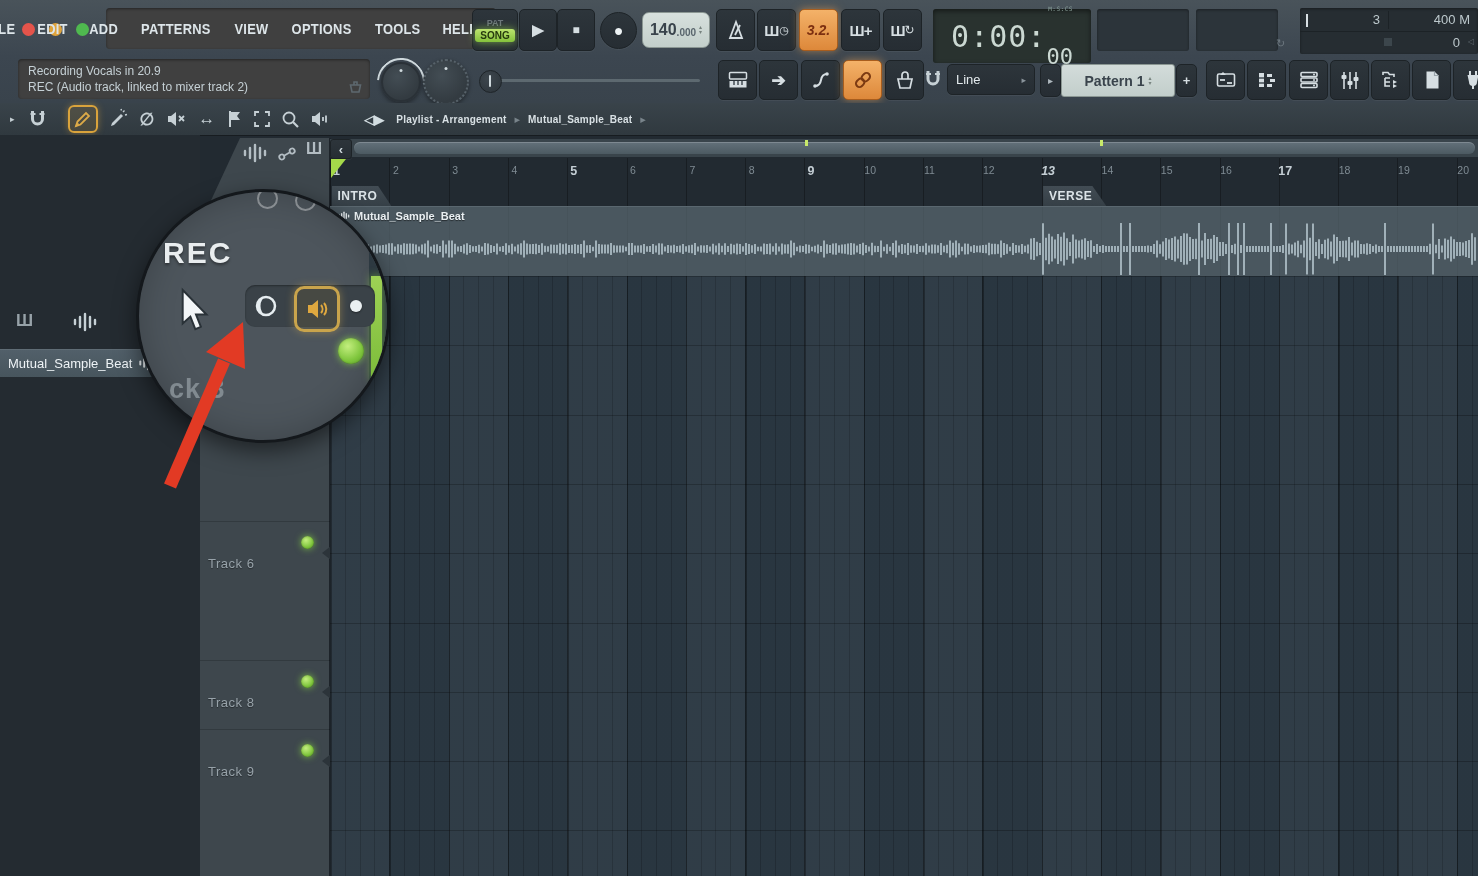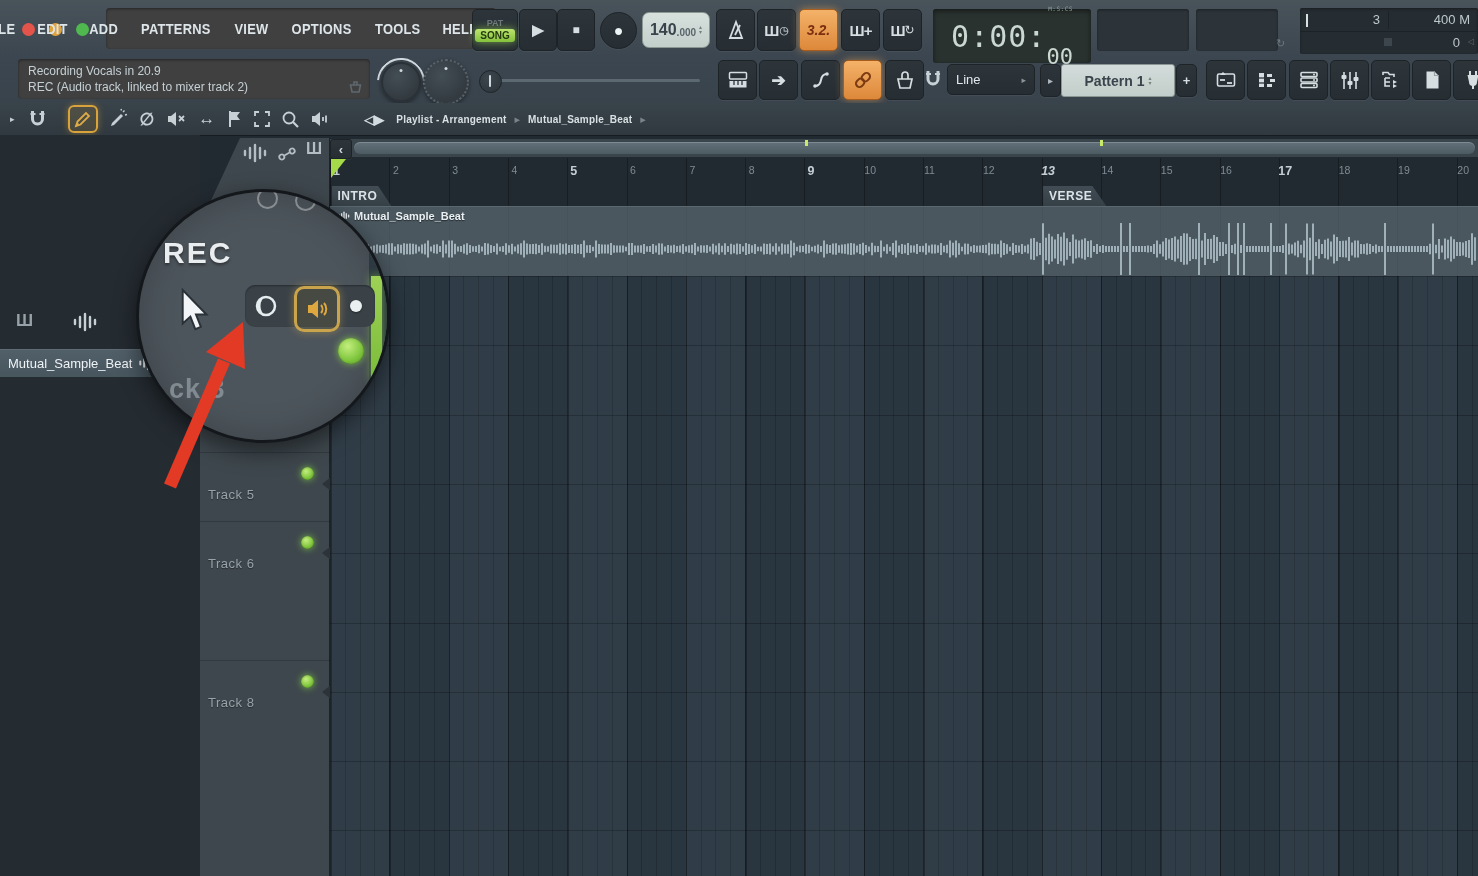--- a/index.html
+++ b/index.html
@@ -395,32 +395,32 @@
       </svg>
     <svg style="position:absolute;left:76px;top:8px;" width="22" height="16" viewBox="0 0 22 16">
         <g transform="rotate(-30 11 8)">
           <circle cx="5" cy="8" r="2.5" fill="none" stroke="#b3bdc3" stroke-width="1.8"></circle>
           <circle cx="17" cy="8" r="2.5" fill="none" stroke="#b3bdc3" stroke-width="1.8"></circle>
           <line x1="7.5" y1="8" x2="14.5" y2="8" stroke="#b3bdc3" stroke-width="1.8"></line>
         </g>
       </svg>
     <span style="position:absolute;left:106px;top:2px;color:#b3bdc3;font-size:16px;font-weight:bold;letter-spacing:-1px;">Ш</span>
     <div style="position:absolute;left:0;top:314px;width:131px;height:424px;">
-        <div class="track-row" style="top: 0px;">
-          <span class="track-label">Track 5</span>
-          <div class="led" style="left: 101px; top: 14px;"></div>
-          <div class="notch" style="top: 24px;"></div>
-        </div>
         <div class="track-row" style="top: 69.3px;">
           <span class="track-label">Track 6</span>
           <div class="led" style="left: 101px; top: 14px;"></div>
           <div class="notch" style="top: 24px;"></div>
         </div>
         <div class="track-row" style="top: 207.9px; text-align: right;">
           <span class="track-label">Track 8</span>
+          <div class="led" style="left: 101px; top: 14px;"></div>
+          <div class="notch" style="top: 24px;"></div>
+        </div>
+        <div class="track-row" style="top: 277.2px;">
+          <span class="track-label">Track 9</span>
           <div class="led" style="left: 101px; top: 14px;"></div>
           <div class="notch" style="top: 24px;"></div>
         </div>
       </div>
   </div>
 
   <div class="abs scrollbar">
     <div class="btn" style="position:absolute;left:0;top:0;width:20px;height:18px;border-radius:3px;">
         <span style="font-size:13px;font-weight:bold;color:#cfd9dd;">‹</span>
       </div>

